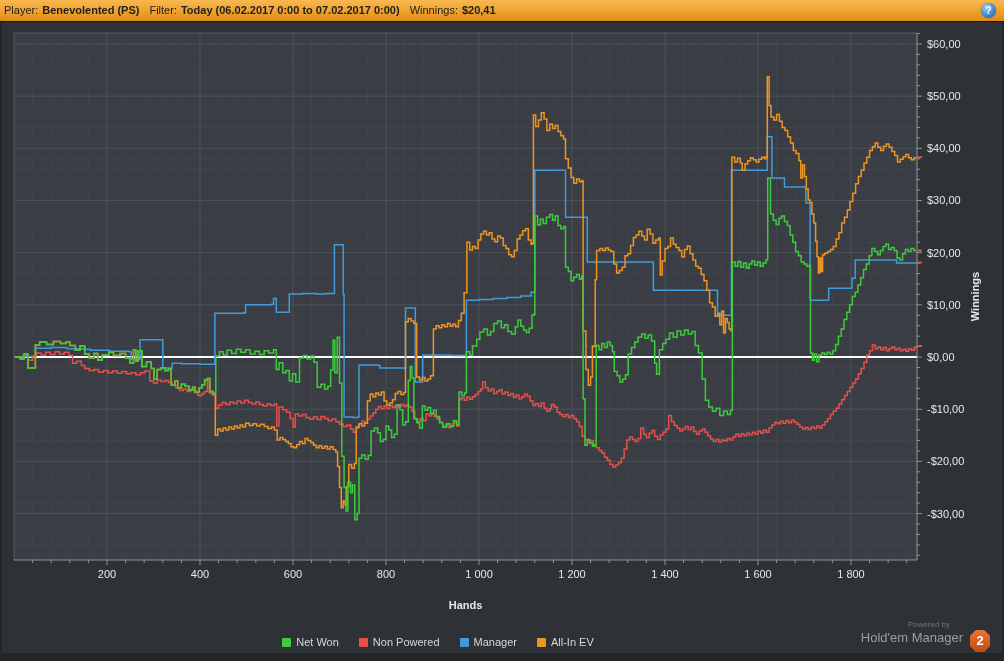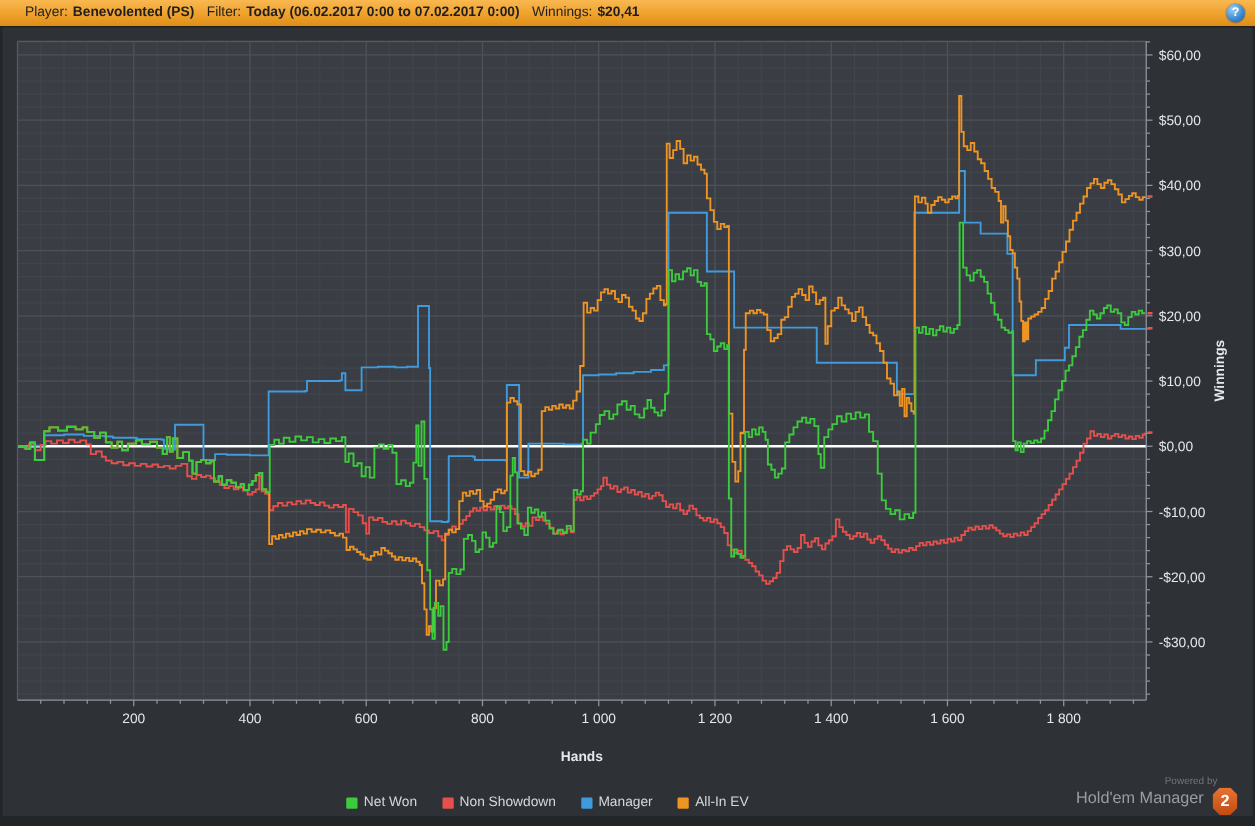--- a/index.html
+++ b/index.html
@@ -1,34 +1,34 @@
 <!DOCTYPE html>
 <html><head>
 <meta charset="utf-8">
 <style>
   html,body{margin:0;padding:0}
   body{width:1004px;height:661px;background:#232629;font-family:"Liberation Sans",sans-serif;position:relative;overflow:hidden}
   .topbar{position:absolute;left:0;top:0;width:1004px;height:22px;box-sizing:border-box;
     background:linear-gradient(#f9b851,#efa12b 55%,#dc8d17);border-bottom:1px solid #17191c;
-    color:#1f1f1f;font-size:11px;line-height:21px;padding-left:20px;white-space:nowrap}
+    color:#1f1f1f;font-size:11px;line-height:21px;padding-left:4px;white-space:nowrap}
   .topbar .seg{margin-right:4px}
   .topbar .bold{font-weight:bold;margin-right:10px}
   .helpicon{position:absolute;right:8px;top:3px;width:15px;height:15px;border-radius:50%;
     background:radial-gradient(circle at 35% 28%,#9fd0f5,#3f8ad0 55%,#1f5ea6);
     color:#fff;font-size:10px;font-weight:bold;text-align:center;line-height:15px;cursor:pointer;
     box-shadow:0 0 1px #0d2c52}
   .panel{position:absolute;left:2px;top:22px;width:1000px;height:631px;background:#2e3237}
   #chart-svg{position:absolute;left:0;top:0;overflow:visible}
   .legend{position:absolute;left:0;top:614px;width:872px;display:flex;justify-content:center;gap:20px;align-items:center}
   .leg-item{display:flex;align-items:center;gap:5px}
   .leg-sw{width:9px;height:9px;border-radius:1px;display:inline-block}
   .leg-lbl{font-size:11px;color:#d5d8db}
   .powered{position:absolute;right:12px;top:598px;text-align:right}
   .powered .row{display:flex;gap:7px;justify-content:flex-end}
-  .pb-small{font-size:8px;color:#71767c;margin-bottom:1px;margin-right:16px}
+  .pb-small{font-size:8px;color:#71767c;margin-bottom:1px;margin-right:40px}
   .pb-brand{font-size:13px;color:#989ea6}
   .badge2{width:20px;height:22px;background:linear-gradient(#e8username 0,#e06423,#bf4a10);
     background:linear-gradient(#e97334,#c24c10);color:#fff;font-size:13px;font-weight:bold;
     text-align:center;line-height:22px;
     clip-path:polygon(29% 0,71% 0,100% 26%,100% 74%,71% 100%,29% 100%,0 74%,0 26%)}
 </style>
 </head>
 <body>
 
 <div class="topbar">
@@ -271,21 +271,21 @@
       <text x="463.5" y="587" fill="#e6e8ec" font-size="11px" font-weight="bold" text-anchor="middle">Hands</text>
       <text transform="translate(977,274.5) rotate(-90)" fill="#e6e8ec" font-size="11px" font-weight="bold" text-anchor="middle">Winnings</text>
     </svg>
   <div class="legend" id="legend">
       <div class="leg-item">
         <span class="leg-sw" style="background: rgb(61, 203, 61);"></span>
         <span class="leg-lbl">Net Won</span>
       </div>
       <div class="leg-item">
         <span class="leg-sw" style="background: rgb(230, 80, 76);"></span>
-        <span class="leg-lbl">Non Showdown</span>
+        <span class="leg-lbl">Non Powered</span>
       </div>
       <div class="leg-item">
         <span class="leg-sw" style="background: rgb(63, 155, 220);"></span>
         <span class="leg-lbl">Manager</span>
       </div>
       <div class="leg-item">
         <span class="leg-sw" style="background: rgb(238, 148, 34);"></span>
         <span class="leg-lbl">All-In EV</span>
       </div>
     </div>

